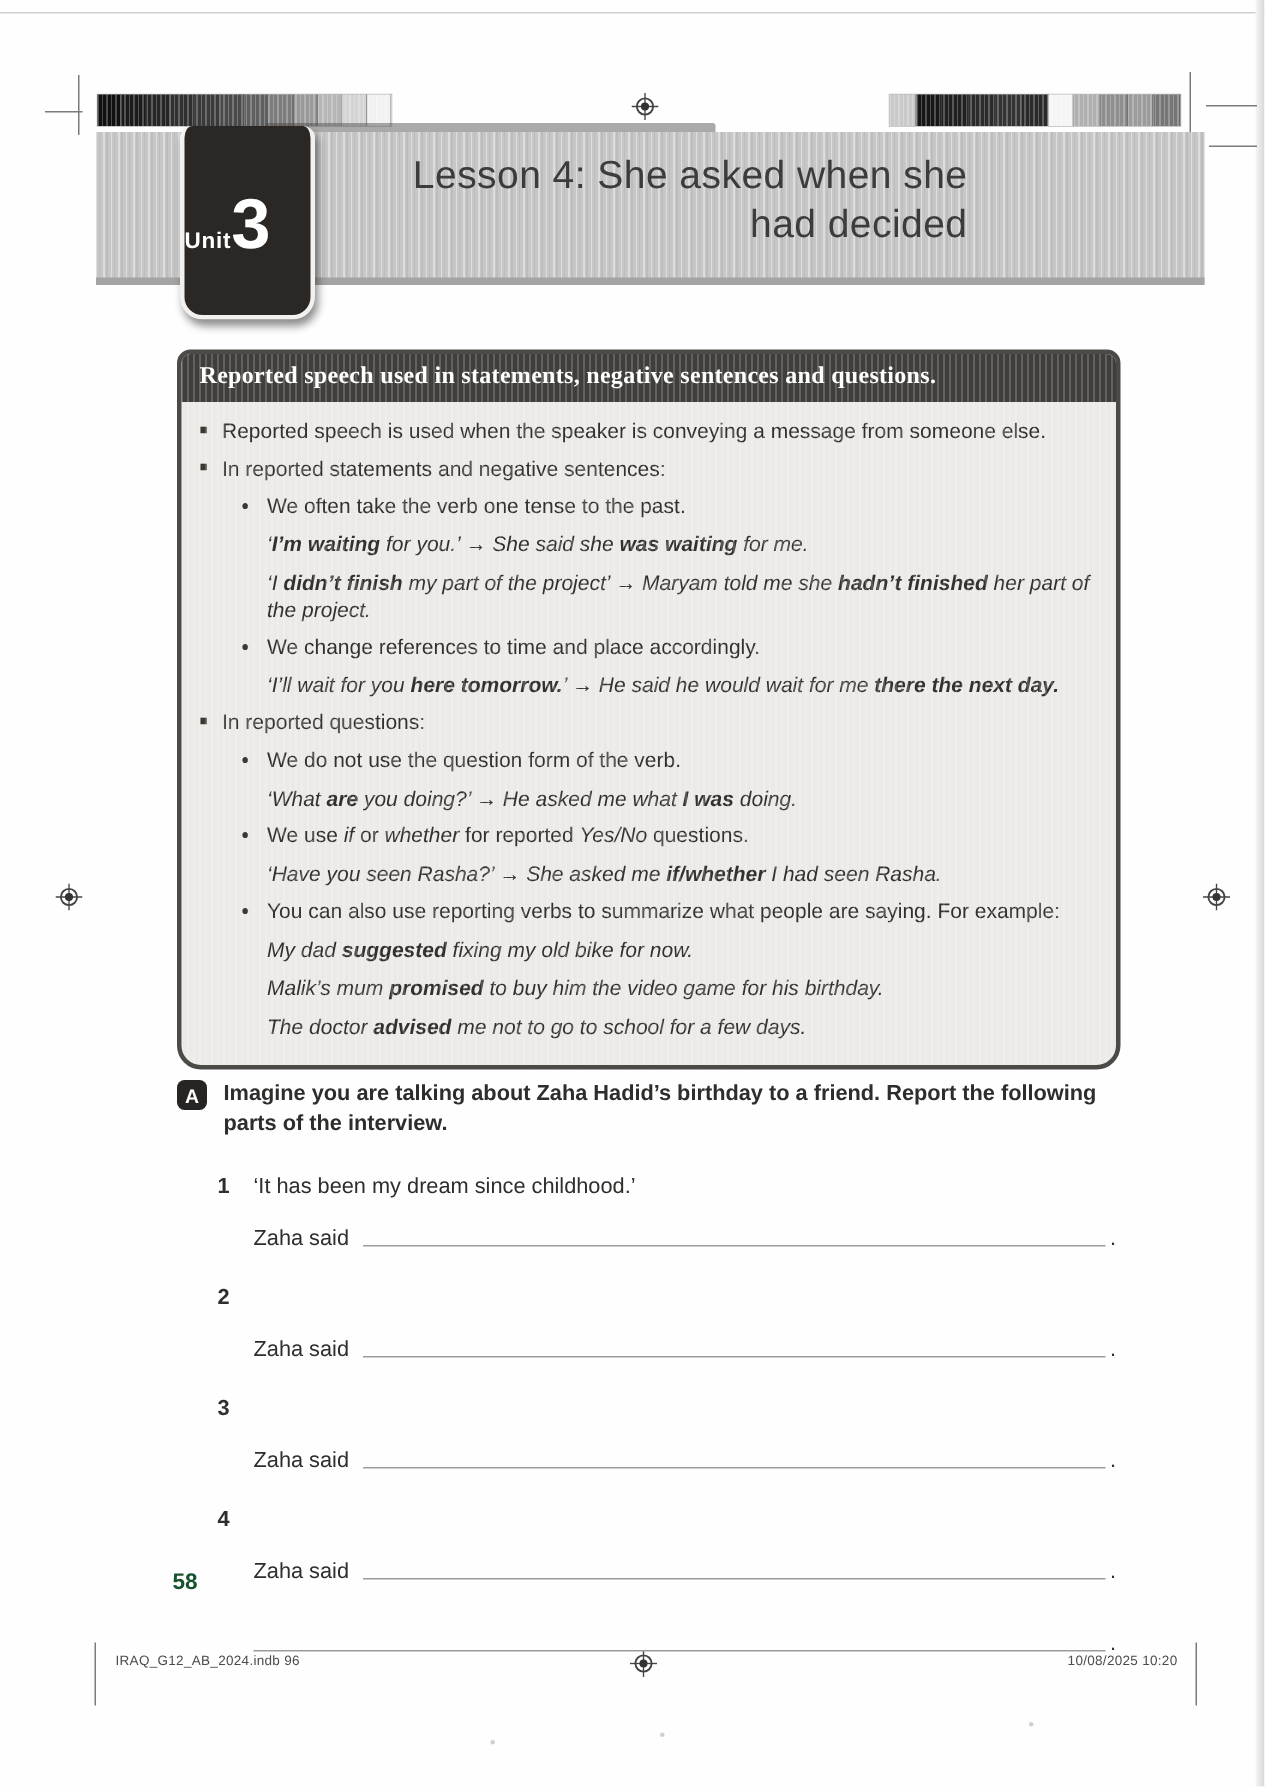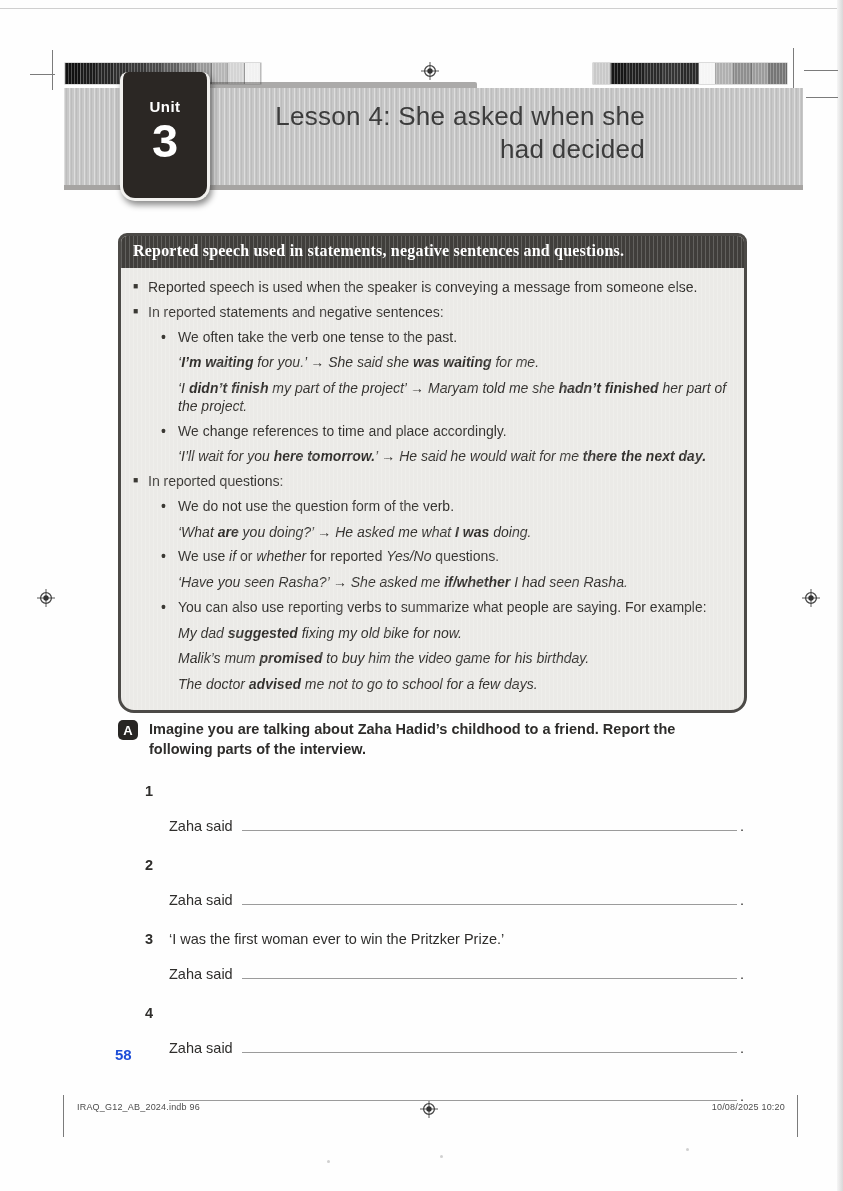--- a/index.html
+++ b/index.html
@@ -24,23 +24,23 @@
   .cropline{position:absolute;background:#7b7b7b;}
   .reg-mark{position:absolute;width:18px;height:18px;}
   .reg-mark svg{display:block;}
   
   .banner{position:absolute;left:64px;top:88px;width:739px;height:97px;background:#c7c7c7;
     border-bottom:5px solid #a6a4a2;}
   .banner::after{content:"";position:absolute;inset:0;
     background:repeating-linear-gradient(90deg,rgba(255,255,255,.4) 0 1px,transparent 1px 2px,rgba(0,0,0,.05) 2px 3px,transparent 3px 5px);}
   .lesson-title{position:absolute;left:225px;top:100px;width:420px;font-size:26px;line-height:1.27;
     color:#3c3c3c;letter-spacing:.3px;z-index:3;text-align:right;}
-  .unit-badge{position:absolute;left:120px;top:72px;width:84px;height:126px;background:#2b2724;
+  .unit-badge{position:absolute;left:120px;top:84px;width:84px;height:126px;background:#2b2724;
     border:3px solid #f2f1ef;border-top:none;border-radius:8px 8px 15px 15px;z-index:4;
-    box-shadow:2px 4px 6px rgba(0,0,0,.45);display:flex;flex-direction:column;align-items:center;}
+    box-shadow:2px 4px 6px rgba(0,0,0,.45);display:flex;flex-direction:row;align-items:center;}
   .unit-badge .unit-word{color:#fff;font-weight:bold;font-size:15px;margin-top:26px;letter-spacing:.5px;}
   .unit-badge .unit-num{color:#fff;font-weight:bold;font-size:47px;line-height:1.0;margin-top:2px;}
   
   .grammar-box{position:absolute;left:118px;top:233px;width:623px;background:#ebeae7;
     border:3px solid #4c4a47;border-radius:9px 9px 16px 16px;padding-bottom:16px;overflow:hidden;}
   .grammar-box::after{content:"";position:absolute;inset:0;pointer-events:none;
     background:repeating-linear-gradient(90deg,rgba(255,255,255,.18) 0 1px,transparent 1px 4px);}
   .grammar-title{background:#403e3b;color:#ffffff;font-family:"Liberation Serif",serif;
     font-weight:bold;font-size:16px;padding:6px 12px 8px;letter-spacing:.2px;}
   .grammar-content{padding:4px 14px 0 12px;}
@@ -60,21 +60,21 @@
   .ex-instruction{font-weight:bold;font-size:14.5px;line-height:1.4;color:#2e2d2b;width:592px;}
   .ex-items{margin-left:27px;}
   .ex-item{margin-top:23px;}
   .q-row{display:flex;font-size:14.5px;}
   .q-row .num{flex:none;width:24px;font-weight:bold;}
   .a-row{display:flex;align-items:flex-end;margin-left:24px;margin-top:16px;font-size:14.5px;}
   .a-row .blank{flex:1;border-bottom:1.5px solid #9b9b9b;height:15px;margin:0 3px 3px 9px;}
   .a-row.extra{margin-top:29px;}
   .a-row.extra .blank{margin-left:0;}
   
-  .page-number{position:absolute;left:115px;top:1046px;font-weight:bold;font-size:15px;color:#1d4ed8;}
+  .page-number{position:absolute;left:115px;top:1046px;font-weight:bold;font-size:15px;color:#14532d;}
   .footer-left{position:absolute;left:77px;top:1102px;font-size:9px;color:#4c4c4c;letter-spacing:.2px;}
   .footer-right{position:absolute;right:58px;top:1102px;font-size:9px;color:#4c4c4c;letter-spacing:.2px;}
 </style>
 </head>
 <body>
 
 <div class="scan-topline"></div>
 <div class="scan-right-edge"></div>
 
 <div class="color-bar" id="bar-left">
@@ -215,47 +215,47 @@
       </div>
       <div class="block ex">
         <span class="runs"><span class="i">The doctor </span><span class="b i">advised</span><span class="i"> me not to go to school for a few days.</span></span>
       </div>
     </div>
 </div>
 
 <div class="exercise">
   <div class="ex-header">
     <div class="ex-badge">A</div>
-    <div class="ex-instruction">Imagine you are talking about Zaha Hadid’s childhood to a friend. Report the following parts of the interview.</div>
+    <div class="ex-instruction">Imagine you are talking about Zaha Hadid’s birthday to a friend. Report the following parts of the interview.</div>
   </div>
   <div class="ex-items">
       <div class="ex-item">
         <div class="q-row">
           <span class="num">1</span>
+          <span class="quote">‘It has been my dream since childhood.’</span>
         </div>
         <div class="a-row">
           <span>Zaha said</span>
           <span class="blank"></span>
           <span>.</span>
         </div>
       </div>
       <div class="ex-item">
         <div class="q-row">
           <span class="num">2</span>
         </div>
         <div class="a-row">
           <span>Zaha said</span>
           <span class="blank"></span>
           <span>.</span>
         </div>
       </div>
       <div class="ex-item">
         <div class="q-row">
           <span class="num">3</span>
-          <span class="quote">‘I was the first woman ever to win the Pritzker Prize.’</span>
         </div>
         <div class="a-row">
           <span>Zaha said</span>
           <span class="blank"></span>
           <span>.</span>
         </div>
       </div>
       <div class="ex-item">
         <div class="q-row">
           <span class="num">4</span>

